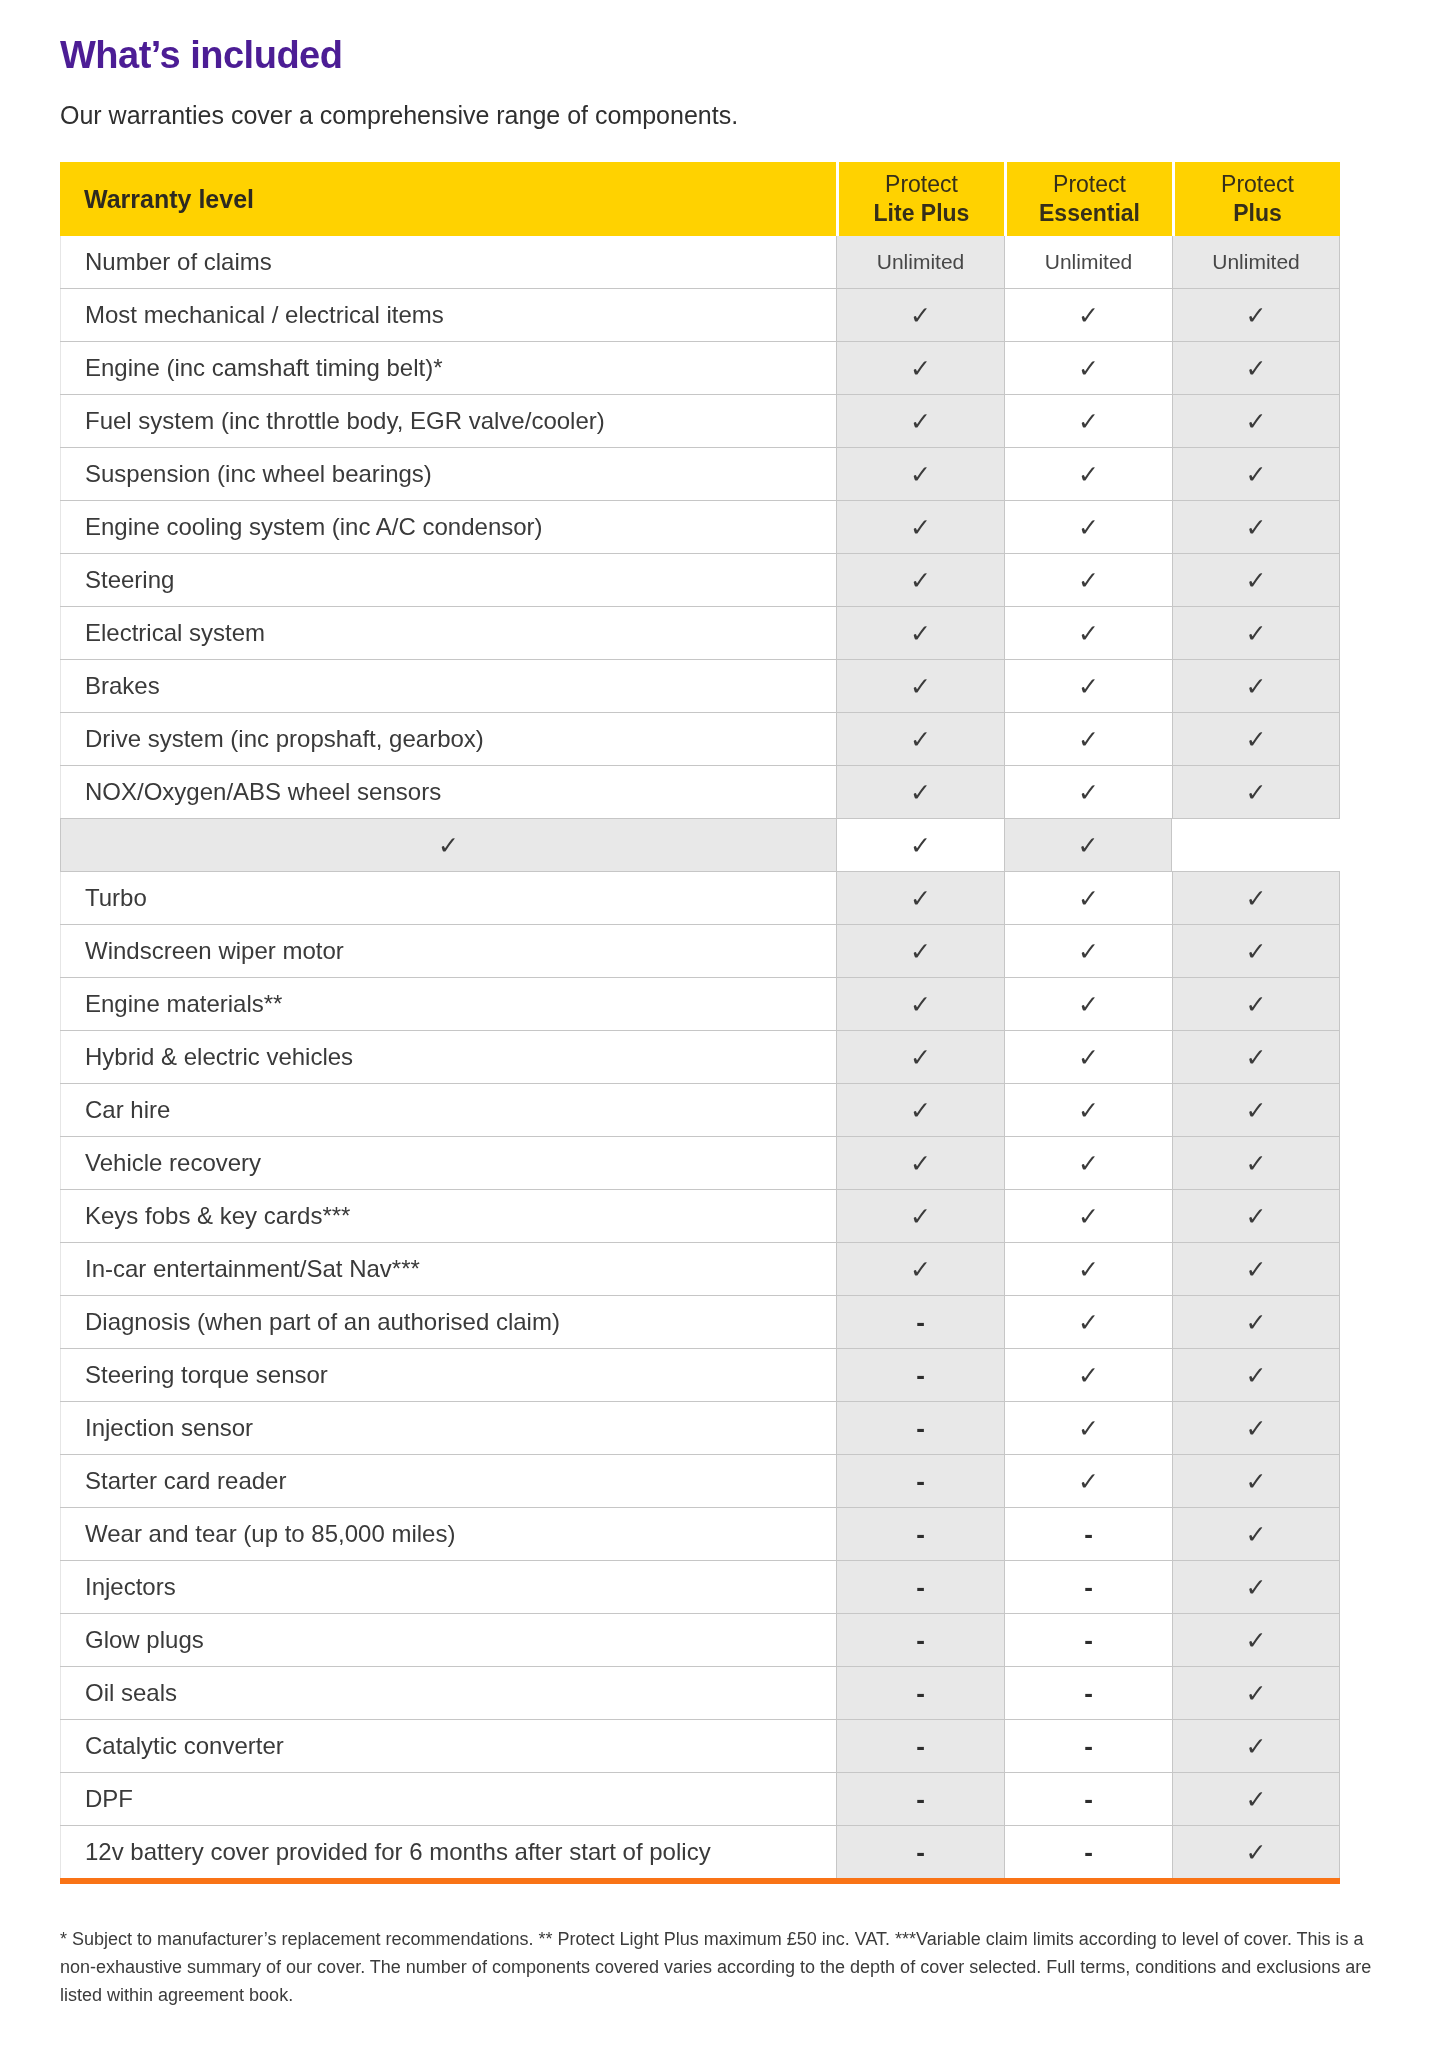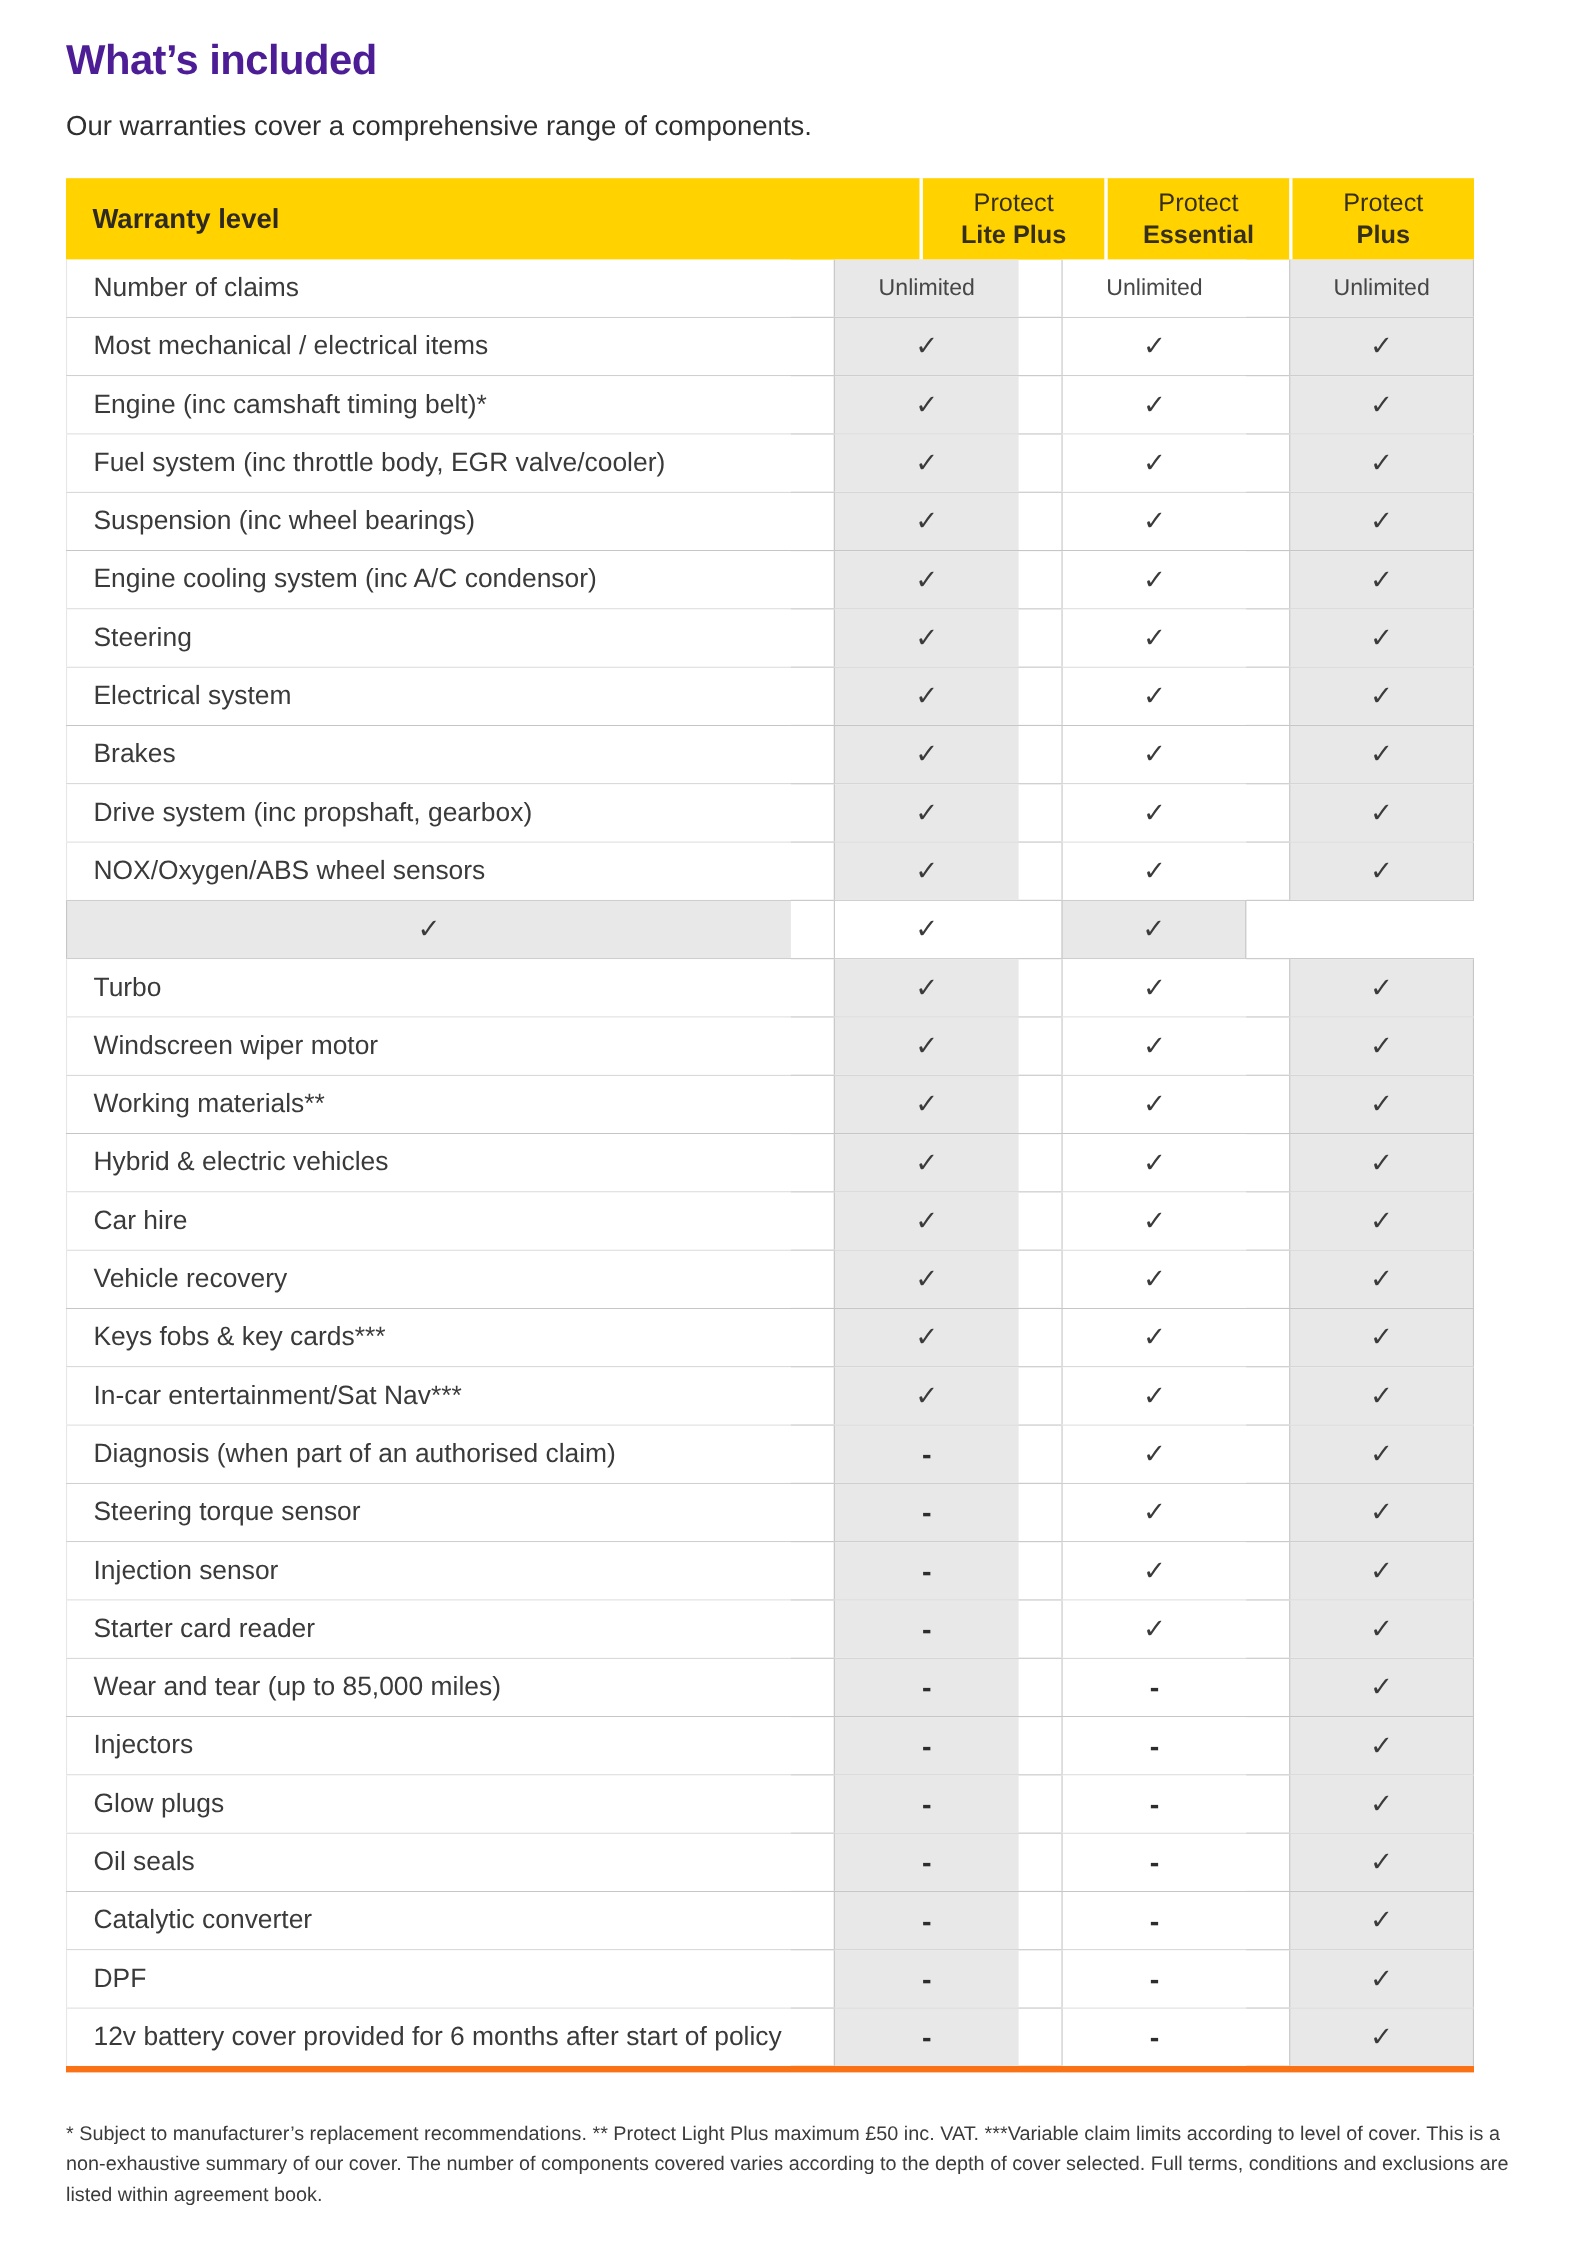--- a/index.html
+++ b/index.html
@@ -52,21 +52,21 @@
     border-left: 3px solid #ffffff;
     display: flex;
     flex-direction: column;
     justify-content: center;
     text-align: center;
     line-height: 1.25;
   }
   .plan .l1 { font-size: 23px; font-weight: 500; color: #362f1a; }
   .plan .l2 { font-size: 23px; font-weight: 700; color: #362f1a; }
 
-  .trow { border-top: 1px solid #c6c6c6; gap: 39px; }
+  .trow { border-top: 1px solid #c6c6c6; }
   .trow:first-of-type { border-top: none; }
   .cell {
     height: 52px;
     display: flex;
     align-items: center;
   }
   .labelcell {
     padding-left: 24px;
     font-size: 24px;
     color: #3a3a3a;
@@ -283,21 +283,21 @@
             <span class="val-check">✓</span>
           </div>
           <div class="cell valcell col-white">
             <span class="val-check">✓</span>
           </div>
           <div class="cell valcell col-gray">
             <span class="val-check">✓</span>
           </div>
         </div>
         <div class="trow">
-          <div class="cell labelcell">Working materials**</div>
+          <div class="cell labelcell">Engine materials**</div>
           <div class="cell valcell col-gray">
             <span class="val-check">✓</span>
           </div>
           <div class="cell valcell col-white">
             <span class="val-check">✓</span>
           </div>
           <div class="cell valcell col-gray">
             <span class="val-check">✓</span>
           </div>
         </div>

